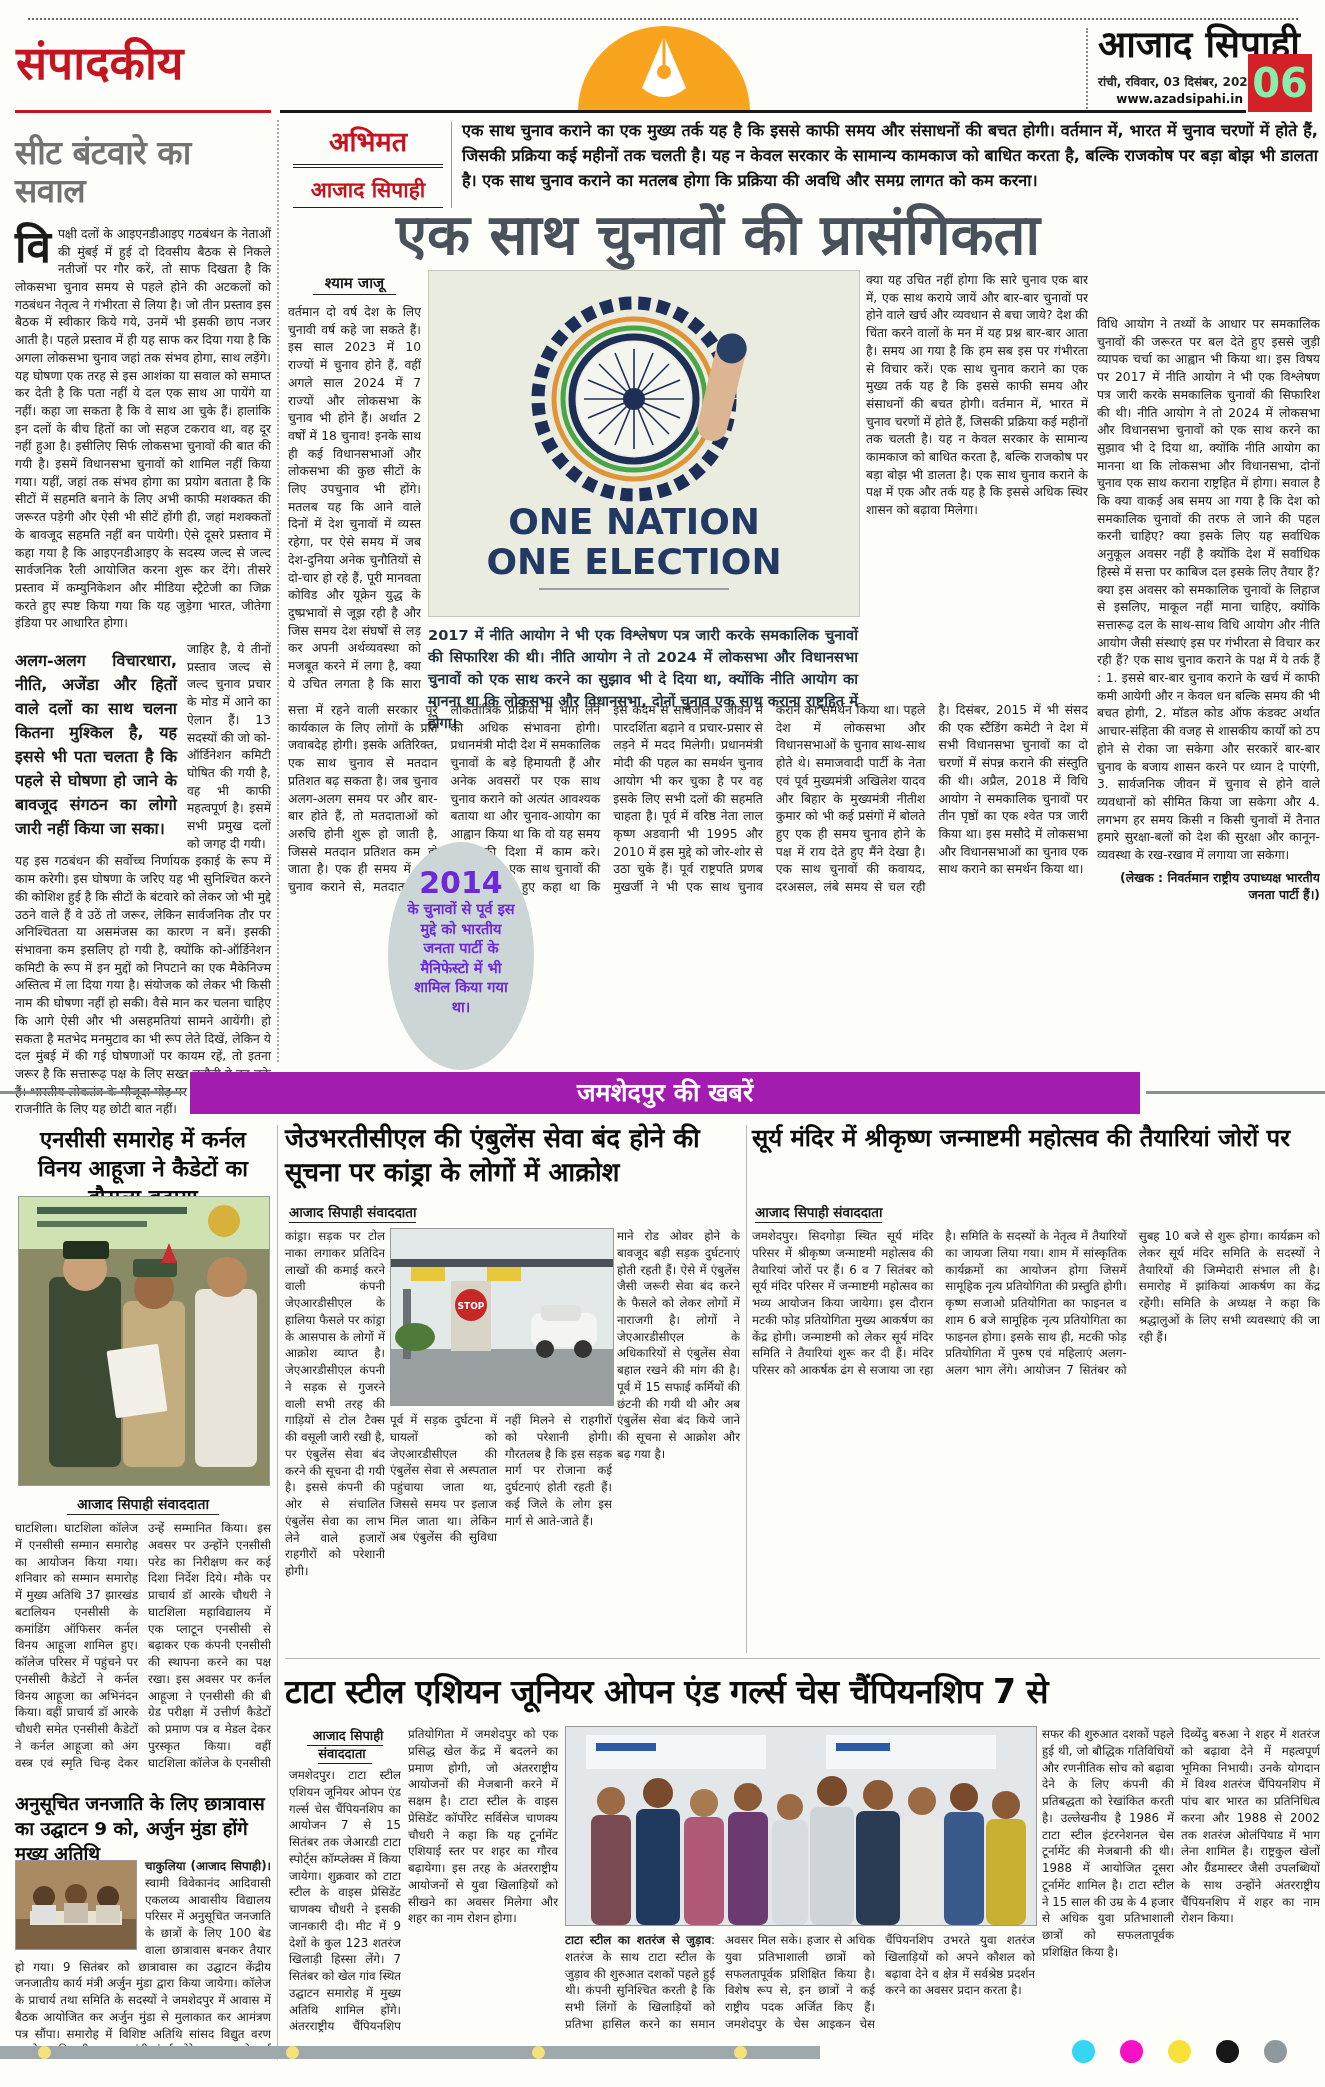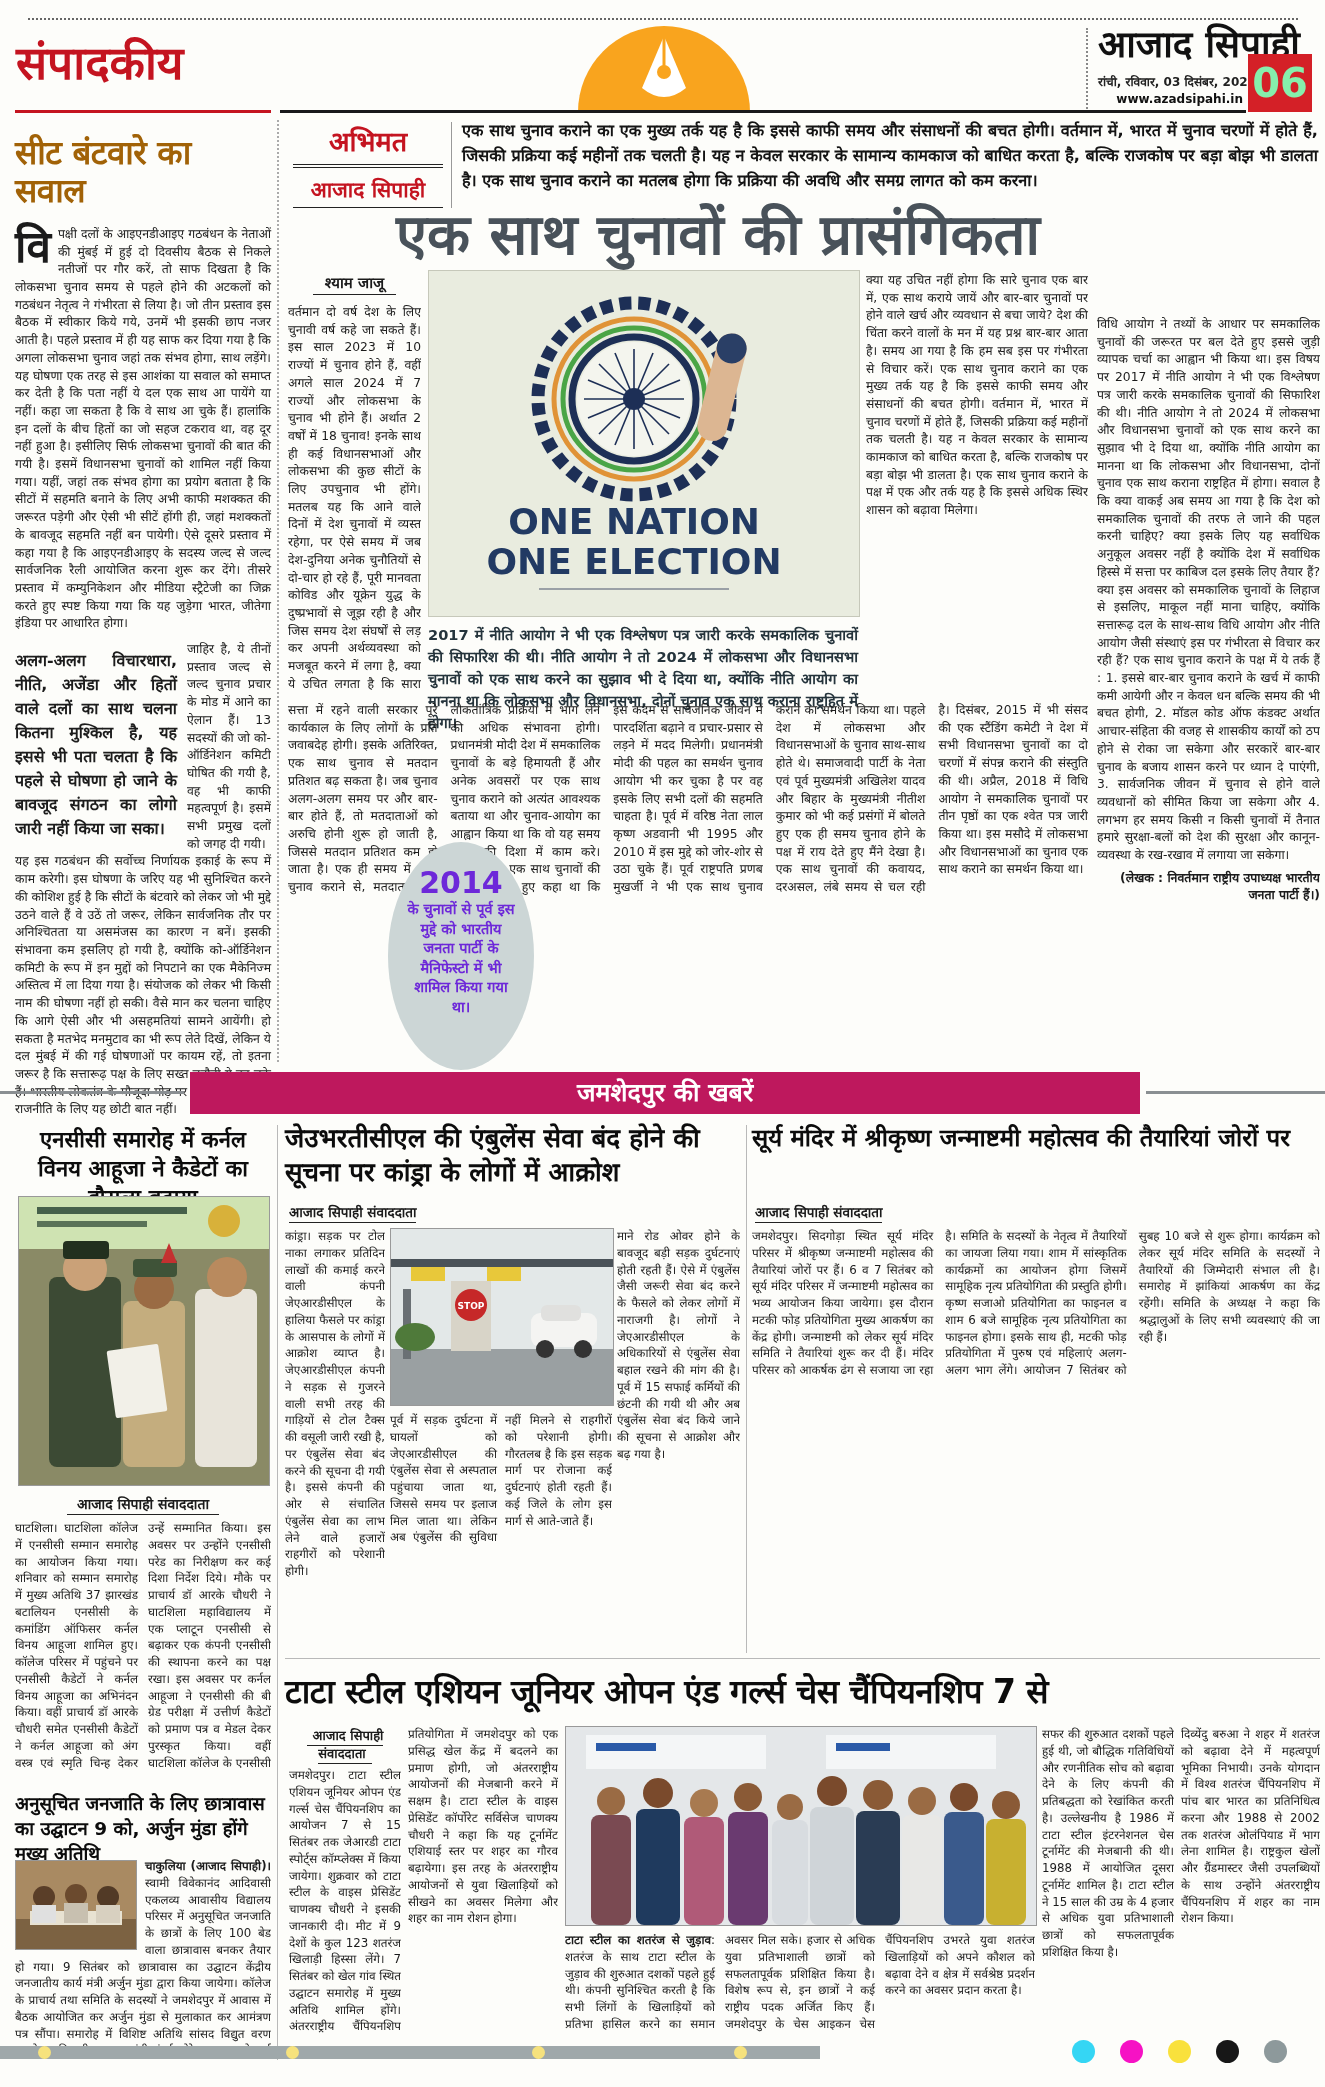--- a/index.html
+++ b/index.html
@@ -14,21 +14,21 @@
   .redline{left:15px;top:110px;width:256px;height:3px;background:#c41420;}
   .blackline{left:280px;top:110px;width:966px;height:3px;background:#19191b;}
   .mast-sep{left:1086px;top:28px;height:84px;border-left:2px dotted #888;}
   .masthead{left:1098px;top:26px;width:145px;text-align:right;}
   .masthead .mh-title{font-size:37px;font-weight:800;color:#111;line-height:1.05;white-space:nowrap;}
   .masthead .mh-date{font-size:12px;font-weight:700;color:#222;margin-top:8px;white-space:nowrap;}
   .masthead .mh-web{font-size:12px;font-weight:700;color:#111;margin-top:2px;}
   .pagenum{left:1248px;top:54px;width:64px;height:58px;background:#d42027;color:#86efac;font-size:40px;font-weight:800;text-align:center;line-height:58px;}
   
   .leftcol{left:15px;top:120px;width:256px;}
-  .la-head{font-size:33px;font-weight:800;letter-spacing:-0.5px;line-height:1.15;margin:14px 0 16px 0;color:#a16207;}
+  .la-head{font-size:33px;font-weight:800;letter-spacing:-0.5px;line-height:1.15;margin:14px 0 16px 0;color:#737373;}
   .dropcap{float:left;font-size:44px;font-weight:700;line-height:.8;padding:3px 7px 0 0;}
   .leftcol p{margin:0 0 8px 0;}
   .pq{float:left;width:162px;margin:8px 10px 6px 0;font-weight:800;font-size:16px;line-height:1.5;color:#1c1c1c;}
   .vsep1{left:277px;top:120px;height:942px;border-left:2px dotted #aaa;}
   
   .tagbox{left:293px;top:122px;width:150px;text-align:center;border-right:1px solid #999;padding-right:8px;}
   .tag1{color:#c41420;font-weight:800;font-size:27px;padding-bottom:5px;border-bottom:4px double #222;}
   .tag2{color:#c41420;font-weight:800;font-size:21px;padding-top:7px;border-bottom:1px solid #222;padding-bottom:4px;}
   .op-intro{left:462px;top:118px;width:856px;font-size:16.2px;font-weight:700;line-height:1.55;color:#141414;text-align:justify;}
   .op-headline{left:288px;top:194px;width:860px;text-align:center;font-size:56px;font-weight:800;color:#49525a;white-space:nowrap;}
@@ -38,21 +38,21 @@
   .op-img{left:428px;top:270px;width:430px;height:345px;background:#f0abfc;border:1px solid #c6c8ba;}
   .op-caption{left:428px;top:624px;width:430px;font-size:14.6px;font-weight:700;color:#25343c;line-height:1.5;text-align:justify;}
   .op-col2{left:866px;top:272px;width:222px;height:418px;overflow:hidden;}
   .op-col3{left:1097px;top:316px;width:223px;height:748px;overflow:hidden;}
   .op-credit{font-weight:700;text-align:right;font-size:12.4px;margin-top:4px;}
   .op-flow{left:288px;top:702px;width:800px;height:360px;column-count:5;column-gap:13px;overflow:hidden;}
   .op-circle{left:388px;top:842px;width:146px;height:228px;background:#ccd6d6;border-radius:50%;text-align:center;padding:26px 16px;box-sizing:border-box;color:#6d28d9;}
   .op-circle .cy{font-size:30px;font-weight:800;line-height:1;}
   .op-circle .ct{font-size:14.5px;font-weight:800;line-height:1.35;margin-top:2px;}
   
-  .banner{left:190px;top:1072px;width:950px;height:42px;background:#be185d;color:#fff;font-size:25px;font-weight:800;text-align:center;line-height:42px;}
+  .banner{left:190px;top:1072px;width:950px;height:42px;background:#a21caf;color:#fff;font-size:25px;font-weight:800;text-align:center;line-height:42px;}
   .banner-l{left:0;top:1091px;width:184px;height:3px;background:#8a8f92;}
   .banner-r{left:1146px;top:1091px;width:179px;height:3px;background:#8a8f92;}
   
   .vsepA{left:277px;top:1125px;height:935px;border-left:1px solid #b9b9b9;}
   .vsepB{left:746px;top:1125px;height:528px;border-left:1px solid #b9b9b9;}
   .hsepChess{left:285px;top:1658px;width:1035px;border-top:1px solid #b9b9b9;}
   .na-head{left:15px;top:1125px;width:256px;font-size:22px;font-weight:800;text-align:center;line-height:1.32;color:#0c0c0c;}
   .na-photo{left:18px;top:1196px;width:250px;height:288px;border:1px solid #999;overflow:hidden;}
   .byline-c{text-align:center;font-weight:800;font-size:14px;}
   .byline-c span{border-bottom:1.5px solid #222;padding:0 10px 2px;}

